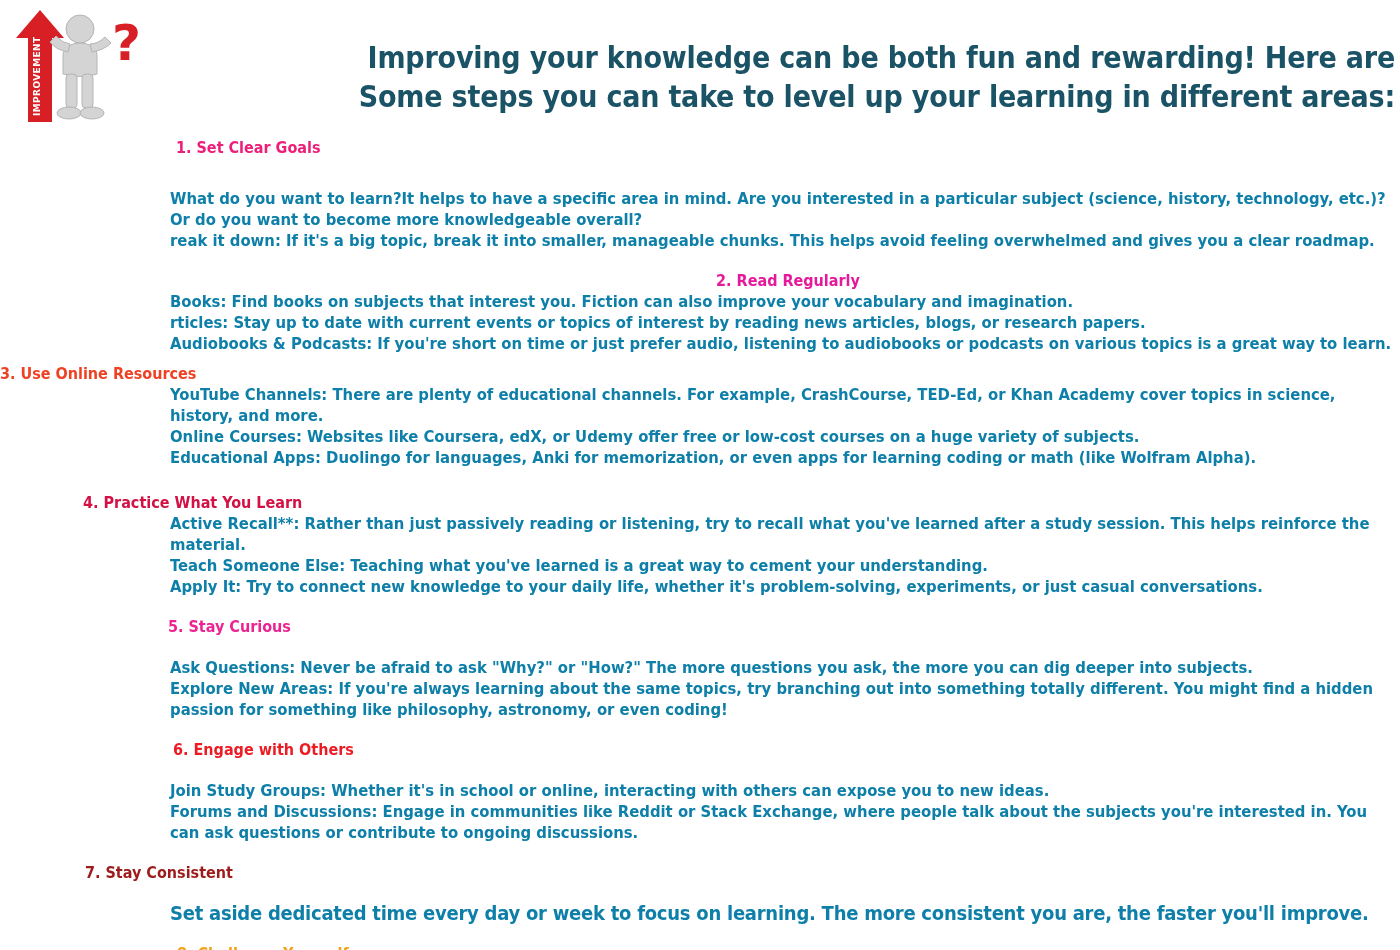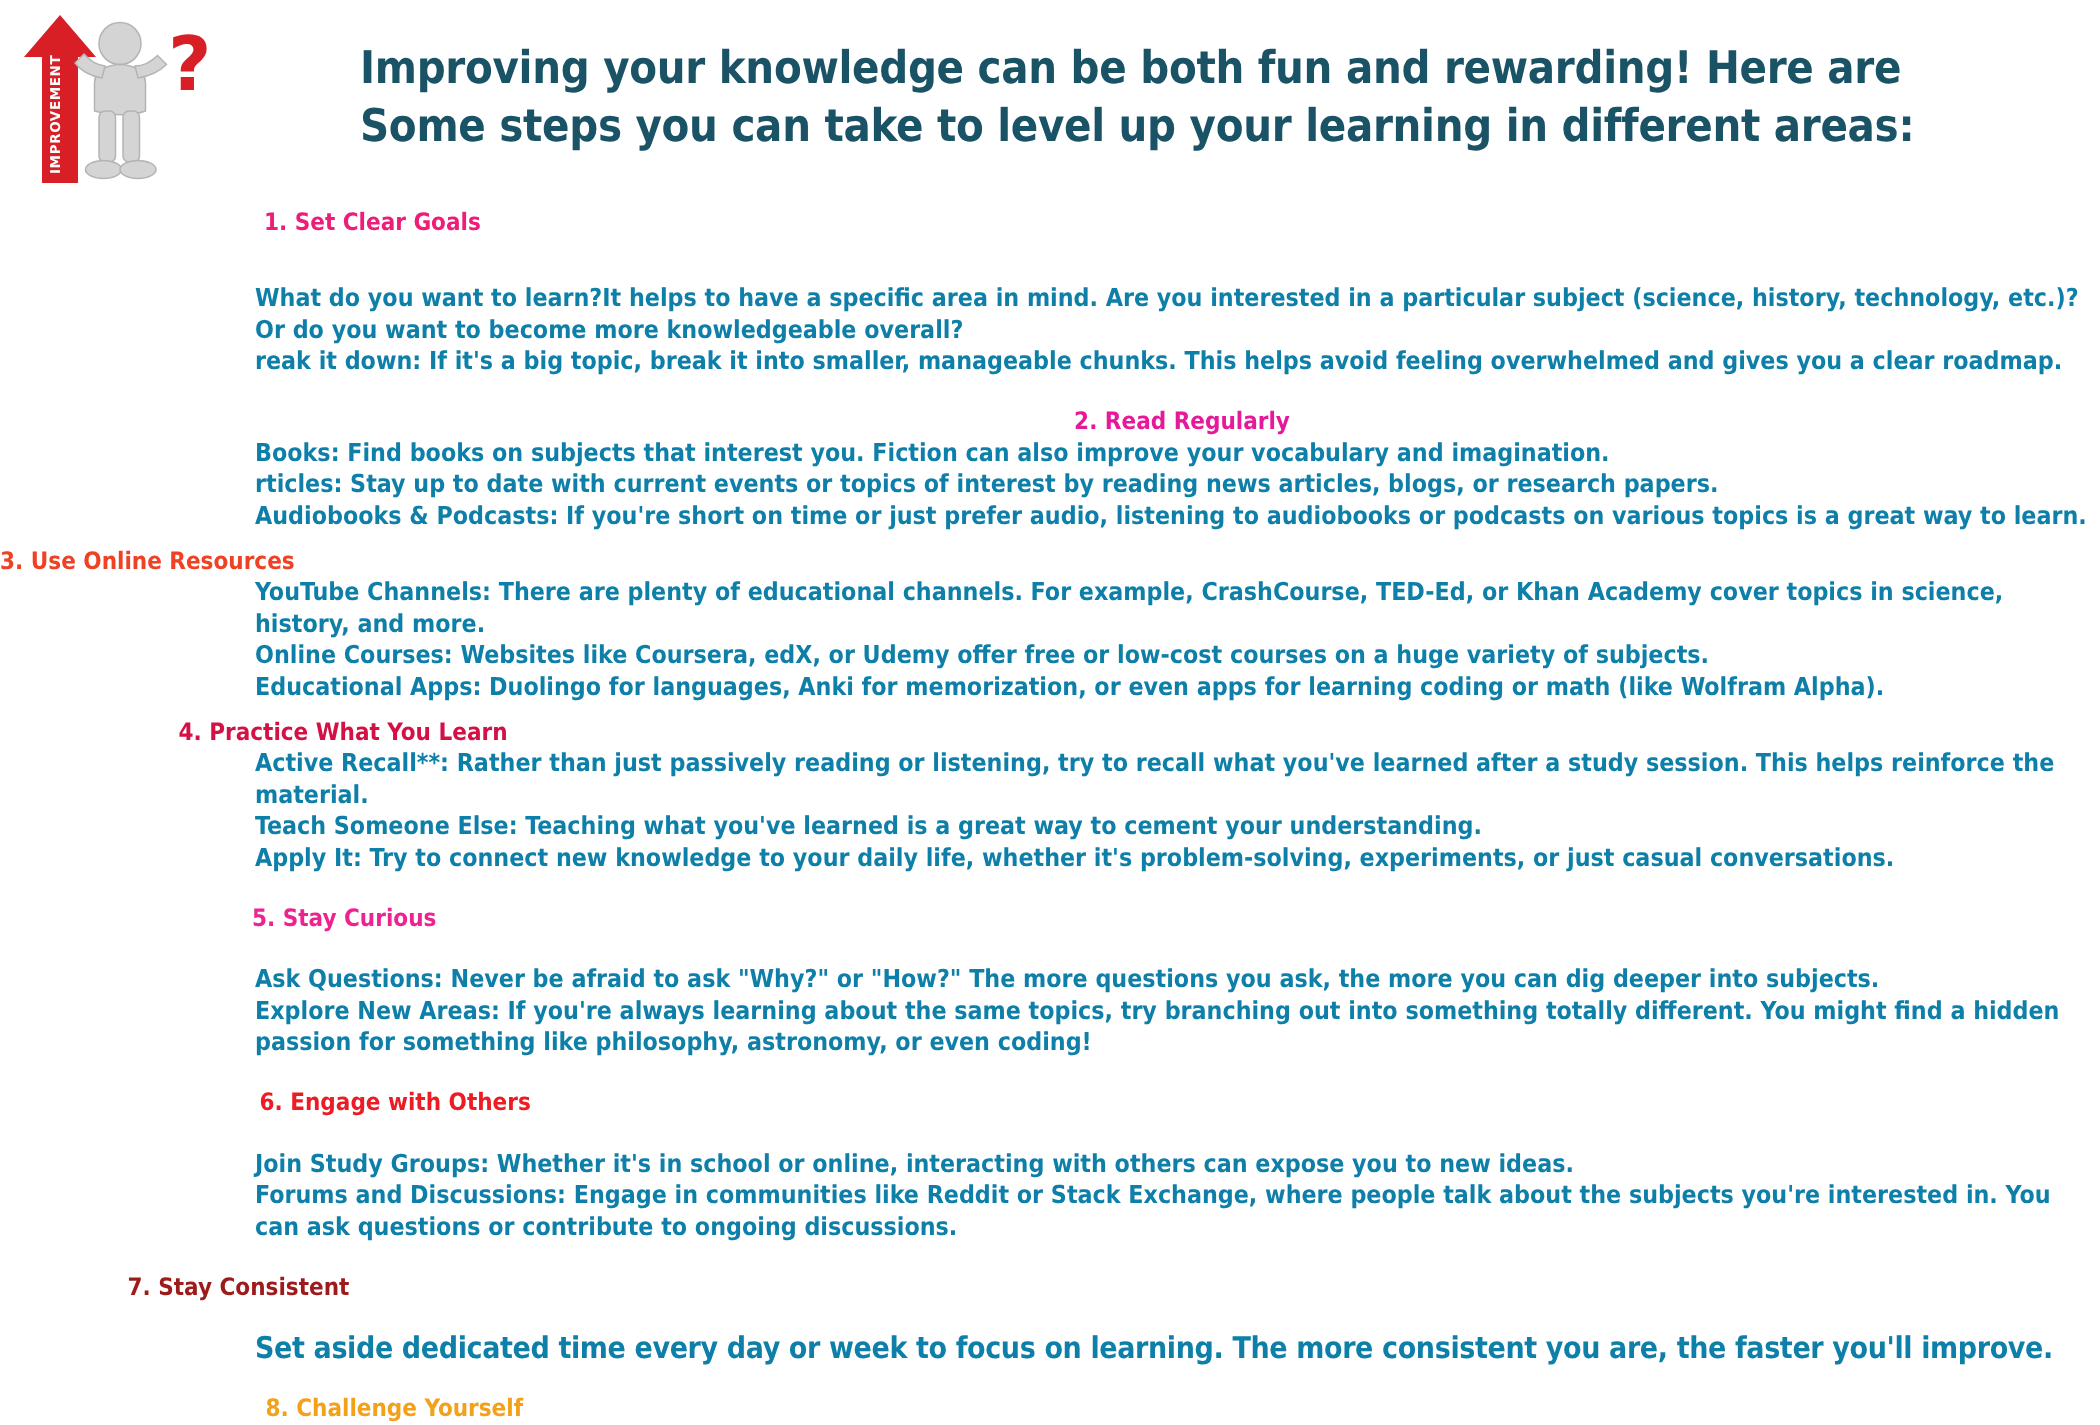--- a/index.html
+++ b/index.html
@@ -30,23 +30,23 @@
     width: 140px;
     height: 128px;
   }
 
   
   .hero-image svg { display:block; }
 
   .title-block {
     position: absolute;
     left: 240px;
-    top: 26px;
+    top: 38px;
     width: 1155px;
-    text-align: left;
+    text-align: right;
   }
   .title-line {
     font-family: "DejaVu Sans Condensed", "Liberation Sans Narrow", "Liberation Sans", sans-serif;
     font-weight: bold;
     font-size: 30px;
     line-height: 39px;
     color: #1a5266;
     letter-spacing: -0.2px;
     white-space: nowrap;
   }
@@ -83,21 +83,21 @@
   .sec-body .line { display: block; white-space: normal; margin-left: 31px; }
 
   
   .gap-sm  { height: 10px; }
   .gap-md  { height: 20px; }
   .gap-lg  { height: 30px; }
 
   .indent-1 { padding-left: 176px; }
   .indent-2 { padding-left: 176px; text-align: center; }
   .indent-3 { }
-  .indent-4 { padding-left: 119px; }
+  .indent-4 { padding-left: 83px; margin-top: 15px; }
   .indent-5 { padding-left: 168px; }
   .indent-6 { padding-left: 173px; }
   .indent-7 { padding-left: 85px; }
   .indent-8 { padding-left: 177px; }
 
   .narrow {
     font-family: "DejaVu Sans Condensed", "Liberation Sans Narrow", "Liberation Sans", sans-serif;
     font-size: 20px;
     letter-spacing: -0.25px;
   }

